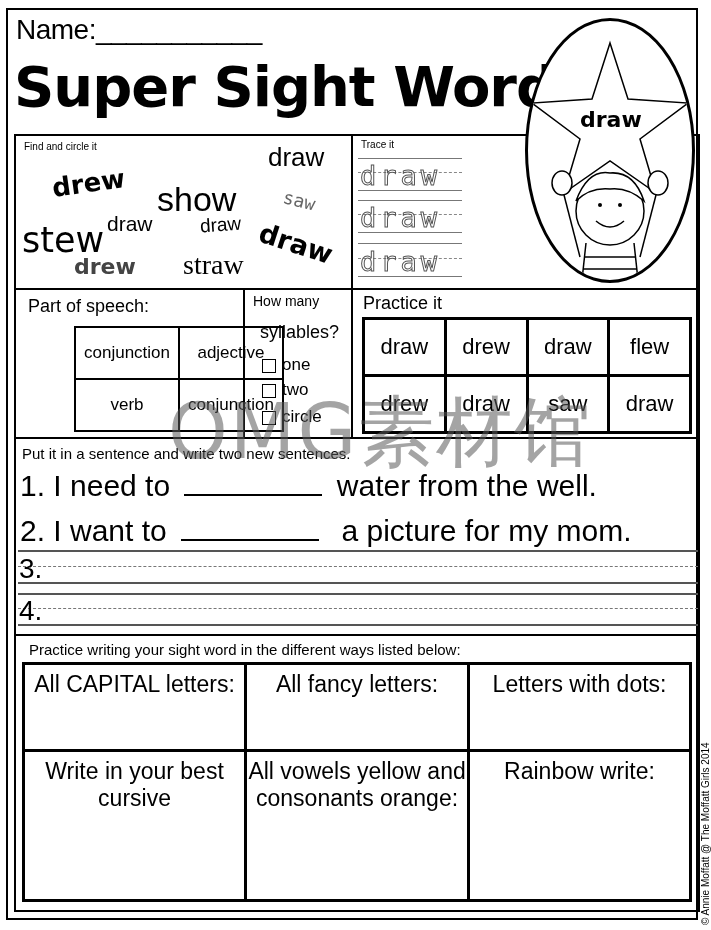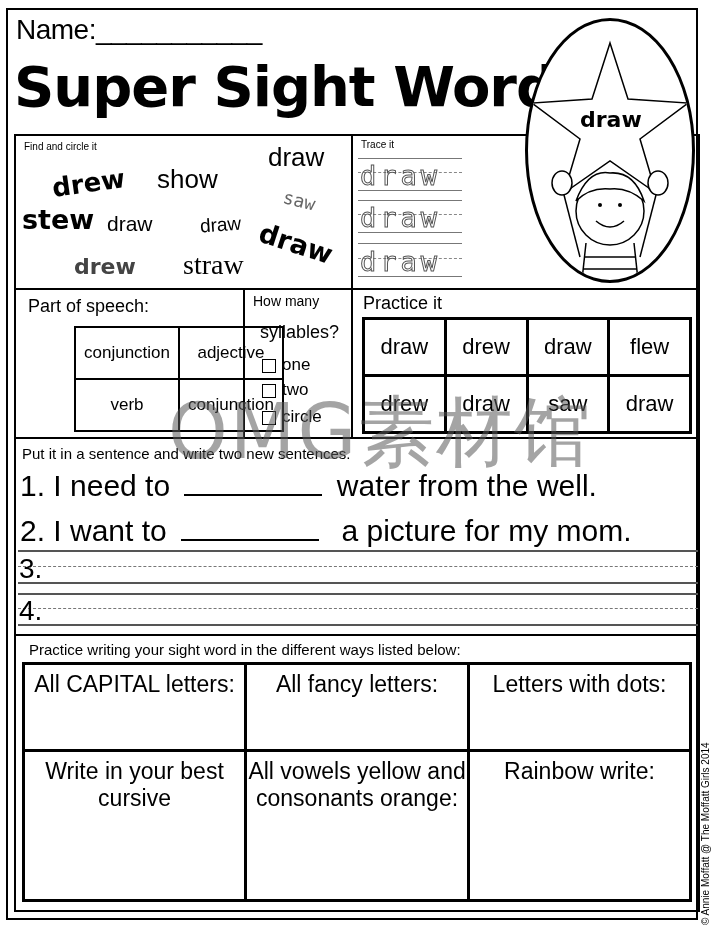--- a/index.html
+++ b/index.html
@@ -60,24 +60,24 @@
   <div class="word" style="left:52px;top:86px;font-size:22px;font-weight:bold;">draw</div>
 </div>
 
 <div class="abs hline" style="left:14px;top:288px;width:686px;"></div>
 <div class="abs vline" style="left:351px;top:134px;height:304px;"></div>
 <div class="abs vline" style="left:243px;top:288px;height:150px;"></div>
 <div class="abs hline" style="left:14px;top:437px;width:686px;"></div>
 
 <div class="abs section-label" style="left:24px;top:141px;">Find and circle it</div>
 <div class="word" style="left:52px;top:168px;font-size:26px;font-weight:bold;transform:rotate(-8deg);">drew</div>
-<div class="word" style="left:157px;top:164px;font-size:26px;font-family:'Liberation Sans',sans-serif;">show</div>
+<div class="word" style="left:157px;top:180px;font-size:34px;font-family:'Liberation Sans',sans-serif;">show</div>
 <div class="word" style="left:268px;top:142px;font-size:26px;font-family:'Liberation Sans',sans-serif;">draw</div>
 <div class="word" style="left:283px;top:190px;font-size:18px;color:#666;font-family:'DejaVu Sans Mono',monospace;transform:rotate(14deg);">saw</div>
-<div class="word" style="left:22px;top:204px;font-size:27px;font-weight:bold;">stew</div>
+<div class="word" style="left:22px;top:220px;font-size:35px;font-weight:normal;">stew</div>
 <div class="word" style="left:107px;top:212px;font-size:21px;font-family:'Liberation Sans',sans-serif;">draw</div>
 <div class="word" style="left:200px;top:214px;font-size:19px;font-family:'Liberation Sans',sans-serif;transform:rotate(-4deg);">draw</div>
 <div class="word" style="left:258px;top:228px;font-size:27px;font-weight:bold;transform:rotate(18deg);">draw</div>
 <div class="word" style="left:74px;top:254px;font-size:22px;font-weight:bold;color:#444;">drew</div>
 <div class="word" style="left:183px;top:249px;font-size:28px;font-family:'Liberation Serif',serif;">straw</div>
 
 <div class="abs section-label" style="left:361px;top:139px;">Trace it</div>
 <div class="trace-line" style="top:158px;"></div>
 <div class="trace-dash" style="top:172px;"></div>
 <div class="trace-line" style="top:190px;"></div>

